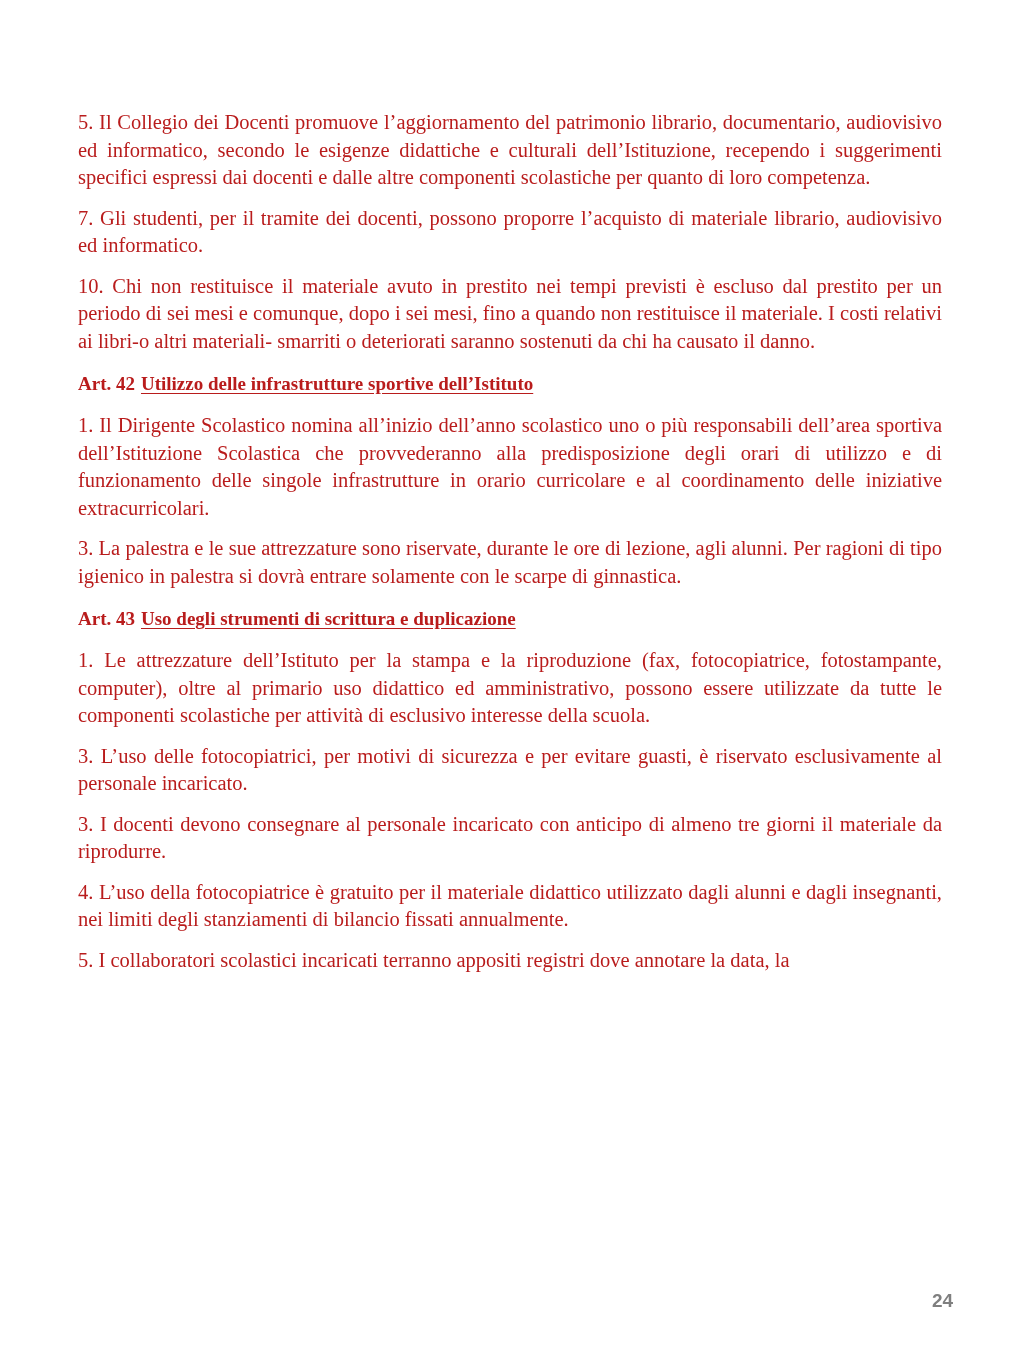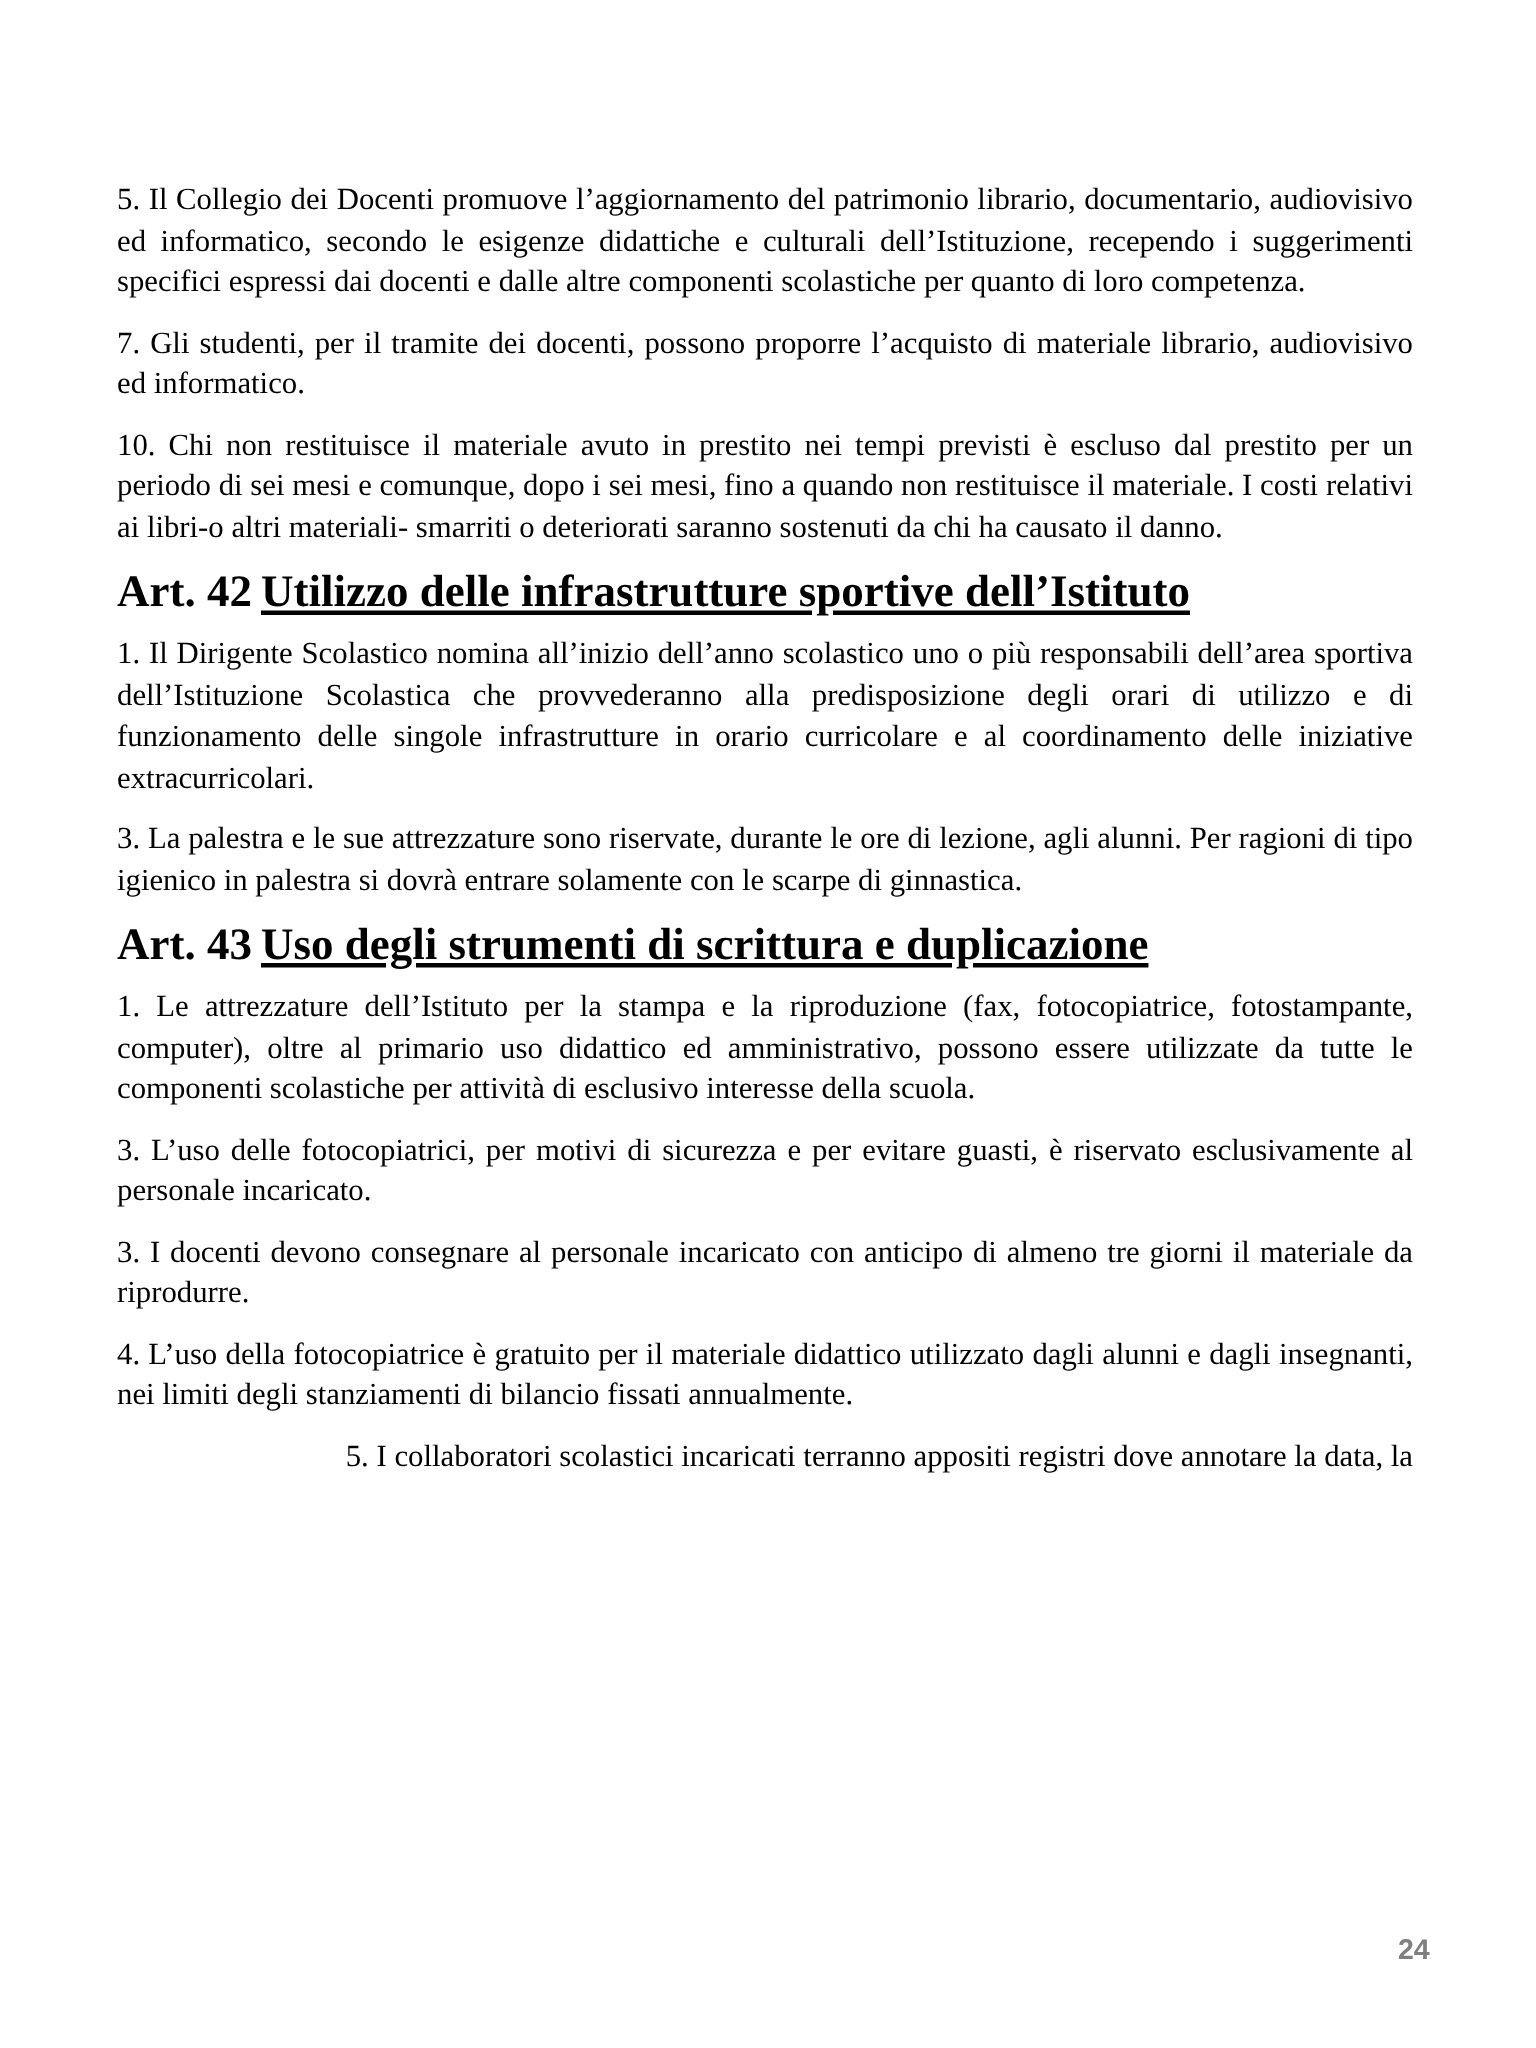--- a/index.html
+++ b/index.html
@@ -1,24 +1,24 @@
 <!DOCTYPE html>
 <html><head>
   <meta charset="utf-8">
   <style>
     html, body { margin: 0; padding: 0; background: #ffffff; }
     body { width: 1024px; height: 1365px; position: relative; overflow: hidden; }
     .page {
-      position: absolute; left: 78px; top: 120px; width: 864px;
+      position: absolute; left: 78px; top: 109px; width: 864px;
       font-family: "Liberation Serif", "DejaVu Serif", serif;
-      color: #000000; font-size: 20.5px; line-height: 27.5px;
+      color: #b91c1c; font-size: 20.5px; line-height: 27.5px;
     }
     .para { margin: 0 0 13px 0; text-align: justify; }
     .heading {
-      margin: 4px 0 12px 0; font-size: 30px; line-height: 32px; font-weight: bold;
+      margin: 4px 0 12px 0; font-size: 19px; line-height: 32px; font-weight: bold;
       text-align: left;
     }
     .heading .num { margin-right: 6px; }
     .heading .title { text-decoration: underline; text-underline-offset: 3px; }
     .page-number {
       position: absolute; left: 932px; top: 1290px;
       font-family: "Liberation Sans", "DejaVu Sans", sans-serif;
       font-size: 19px; color: #7f7f7f; font-weight: bold;
     }
   </style>
@@ -36,16 +36,16 @@
   <p class="para">1. Il Dirigente Scolastico nomina all’inizio dell’anno scolastico uno o più responsabili dell’area sportiva dell’Istituzione Scolastica che provvederanno alla predisposizione degli orari di utilizzo e di funzionamento delle singole infrastrutture in orario curricolare e al coordinamento delle iniziative extracurricolari.</p>
   <p class="para">3. La palestra e le sue attrezzature sono riservate, durante le ore di lezione, agli alunni. Per ragioni di tipo igienico in palestra si dovrà entrare solamente con le scarpe di ginnastica.</p>
 
   <h2 class="heading">
     <span class="num">Art. 43</span><span class="title">Uso degli strumenti di scrittura e duplicazione</span>
   </h2>
   <p class="para">1. Le attrezzature dell’Istituto per la stampa e la riproduzione (fax, fotocopiatrice, fotostampante, computer), oltre al primario uso didattico ed amministrativo, possono essere utilizzate da tutte le componenti scolastiche per attività di esclusivo interesse della scuola.</p>
   <p class="para">3. L’uso delle fotocopiatrici, per motivi di sicurezza e per evitare guasti, è riservato esclusivamente al personale incaricato.</p>
   <p class="para">3. I docenti devono consegnare al personale incaricato con anticipo di almeno tre giorni il materiale da riprodurre.</p>
   <p class="para">4. L’uso della fotocopiatrice è gratuito per il materiale didattico utilizzato dagli alunni e dagli insegnanti, nei limiti degli stanziamenti di bilancio fissati annualmente.</p>
-  <p class="para" style="text-align:right;">5. I collaboratori scolastici incaricati terranno appositi registri dove annotare la data, la</p>
+  <p class="para" style="text-align:left;">5. I collaboratori scolastici incaricati terranno appositi registri dove annotare la data, la</p>
 </div>
 
 <div class="page-number">24</div>
 
 </body></html>

